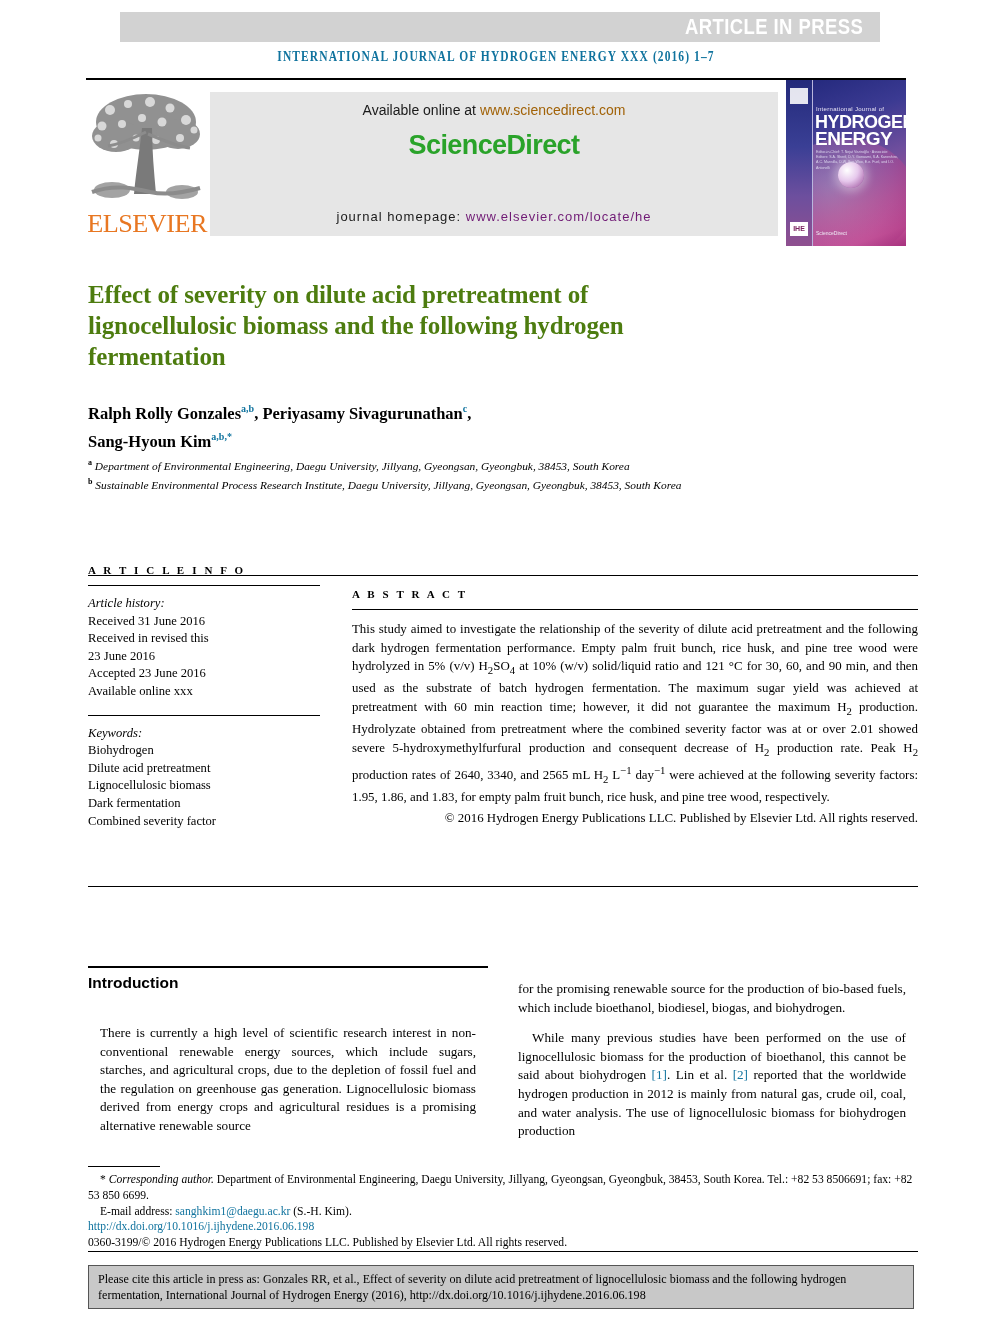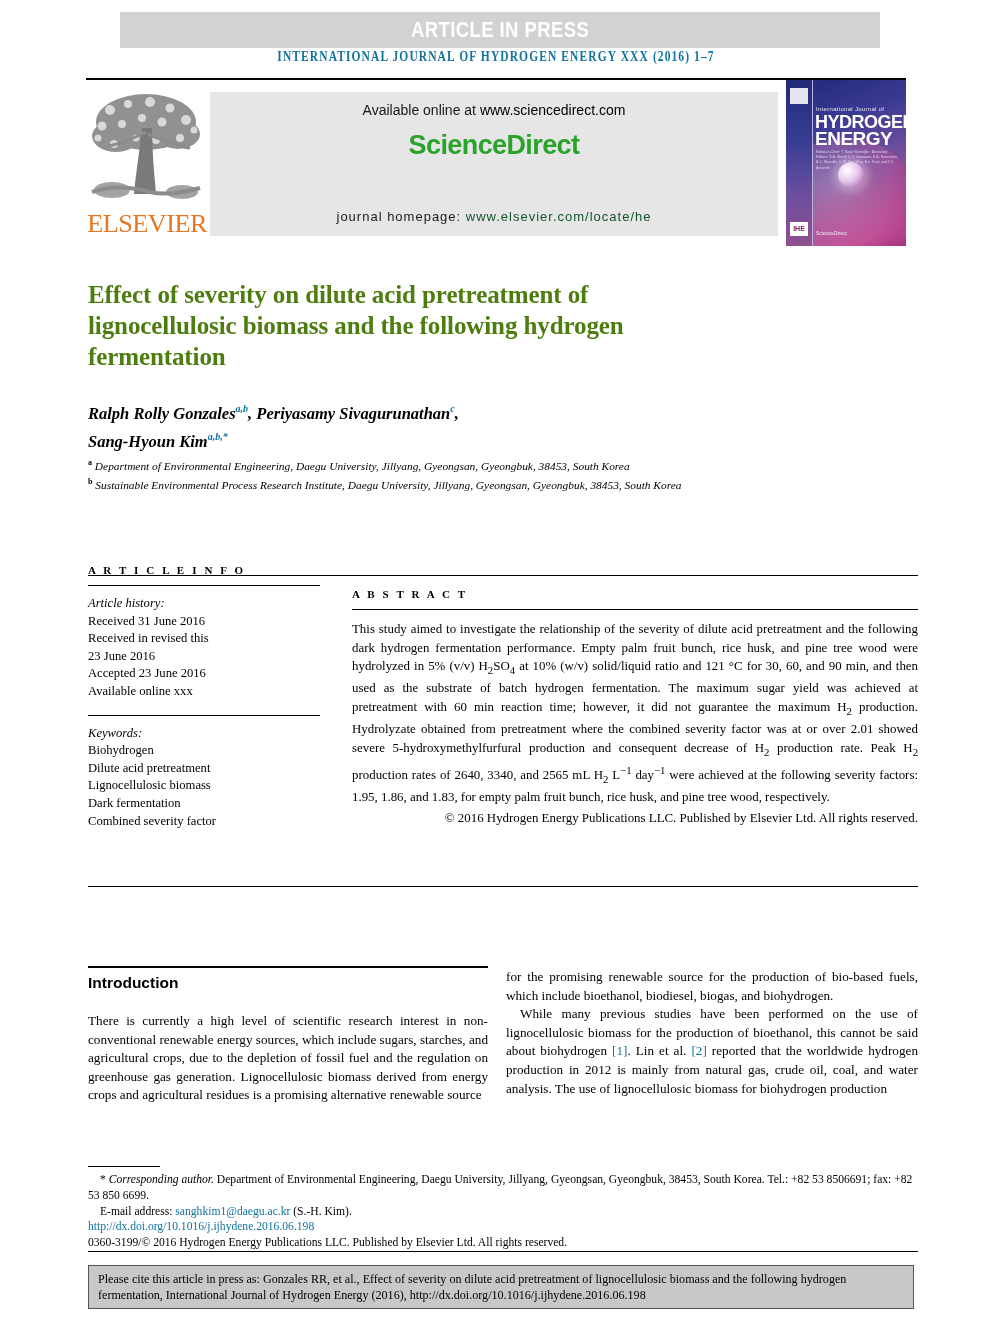--- a/index.html
+++ b/index.html
@@ -15,25 +15,25 @@
     color: #000;
     overflow: hidden;
   }
 
   
   .press-banner {
     position: absolute;
     left: 120px;
     top: 12px;
     width: 760px;
-    height: 36px;
+    height: 30px;
     background: #d2d2d2;
     display: flex;
     align-items: center;
-    justify-content: center;
+    justify-content: flex-end;
   }
   .press-banner-text {
     font-family: "Liberation Sans", sans-serif;
     font-weight: bold;
     font-size: 22px;
     letter-spacing: 0.5px;
     color: #ffffff;
     transform: scaleX(0.84);
   }
 
@@ -92,21 +92,21 @@
   }
   .sd-avail {
     position: absolute;
     left: 0; top: 10px;
     width: 100%;
     text-align: center;
     font-family: "Liberation Sans", sans-serif;
     font-size: 14px;
     color: #1a1a1a;
   }
-  .sd-avail .link { color: #000000; }
+  .sd-avail .link { color: #a16207; }
   .sd-logo {
     position: absolute;
     left: 0; top: 38px;
     width: 100%;
     text-align: center;
     font-family: "Liberation Sans", sans-serif;
     font-weight: bold;
     font-size: 27px;
     color: #2aa32a;
     letter-spacing: -0.6px;
@@ -114,21 +114,21 @@
   .sd-homepage {
     position: absolute;
     left: 0; bottom: 12px;
     width: 100%;
     text-align: center;
     font-family: "Liberation Sans", sans-serif;
     font-size: 13px;
     letter-spacing: 1px;
     color: #1a1a1a;
   }
-  .sd-homepage .link { color: #14532d; }
+  .sd-homepage .link { color: #701a75; }
 
   
   .cover {
     position: absolute;
     left: 700px;
     top: 0px;
     width: 120px;
     height: 166px;
     background: #2b2f86;
     overflow: hidden;
@@ -231,21 +231,20 @@
     letter-spacing: -0.1px;
   }
 
   
   .authors {
     position: absolute;
     left: 88px;
     top: 397px;
     width: 700px;
     font-family: "Liberation Serif", serif;
-    font-style: italic;
     font-weight: bold;
     font-size: 16.5px;
     line-height: 23px;
   }
   .aff-mark {
     color: #10739e;
     font-size: 10px;
     vertical-align: super;
     font-weight: bold;
   }
@@ -350,21 +349,21 @@
     position: absolute;
     left: 506px;
     top: 968px;
     width: 412px;
   }
   .body-text {
     font-family: "Liberation Serif", serif;
     font-size: 13.2px;
     line-height: 18.6px;
     text-align: justify;
-    margin: 0;
+    margin: 12px;
   }
   .body-text + .body-text { text-indent: 14px; }
   .ref { color: #10739e; }
 
   
   .foot-rule {
     position: absolute;
     left: 88px;
     top: 1166px;
     width: 72px;

